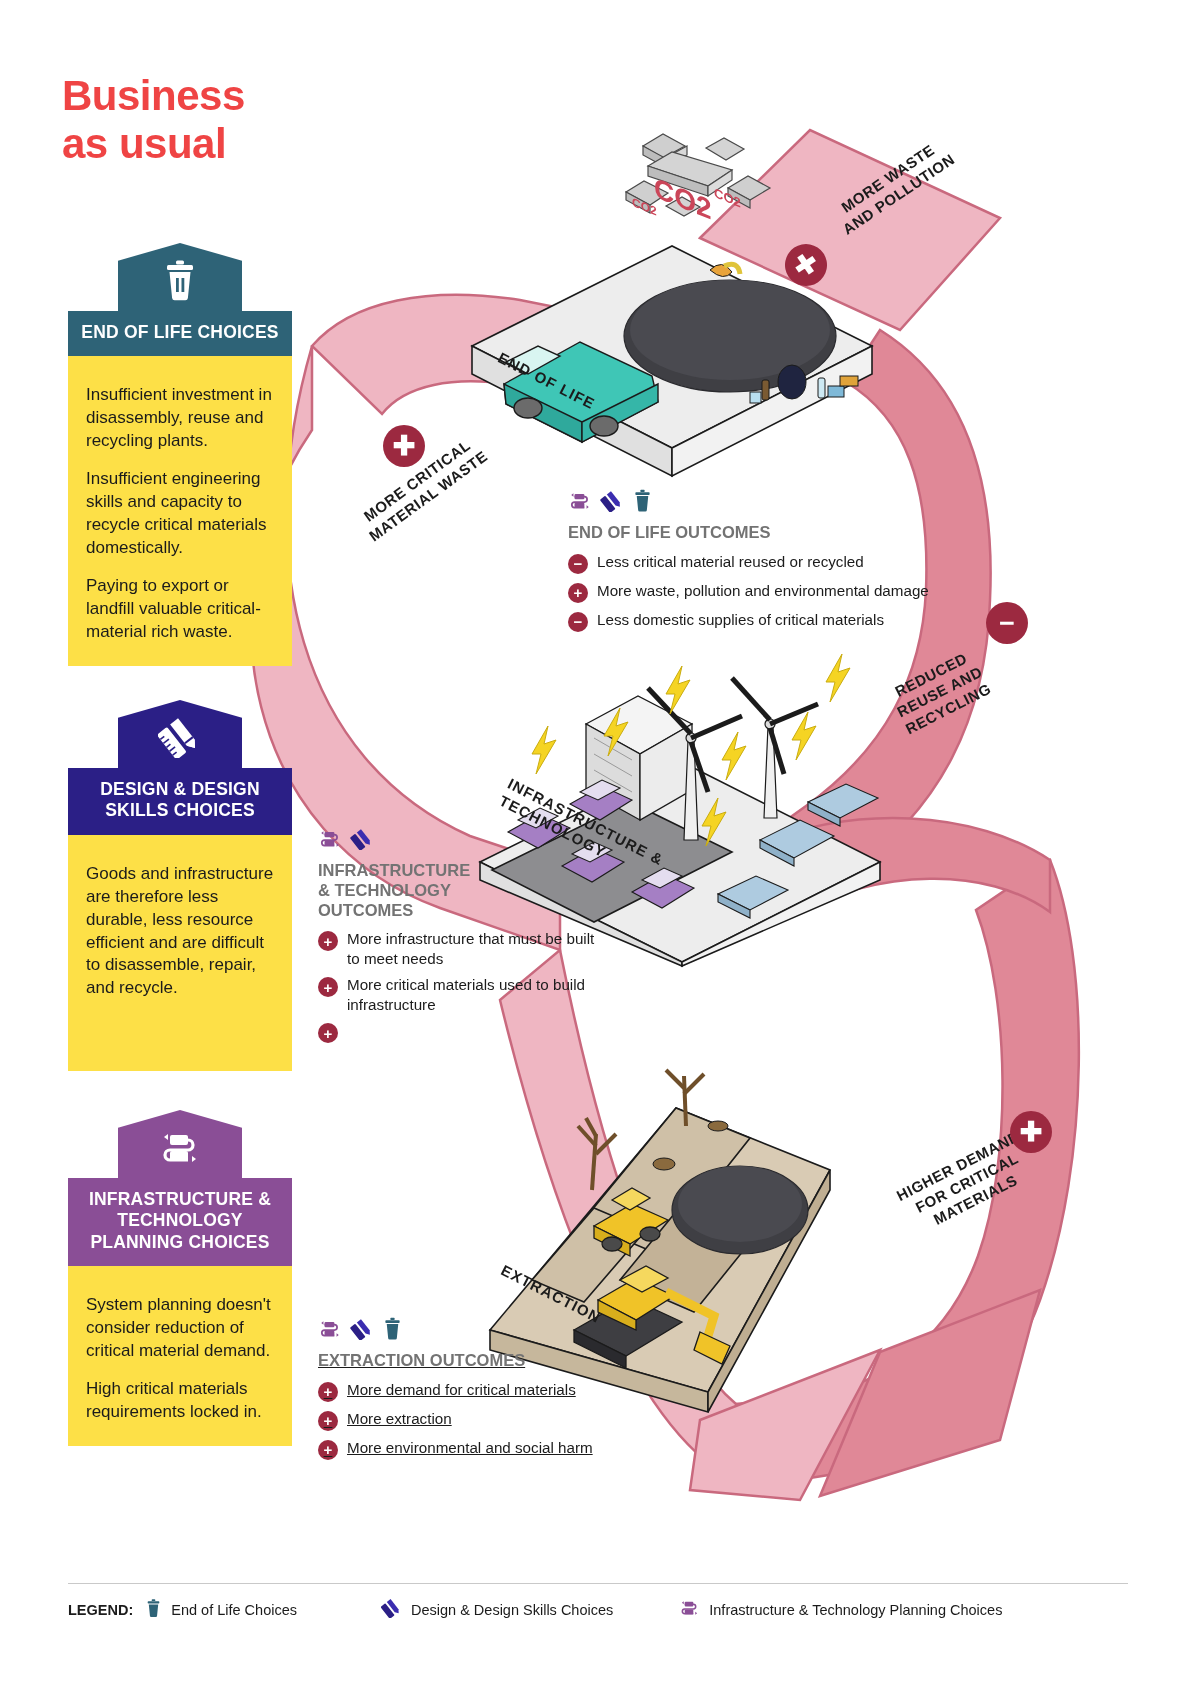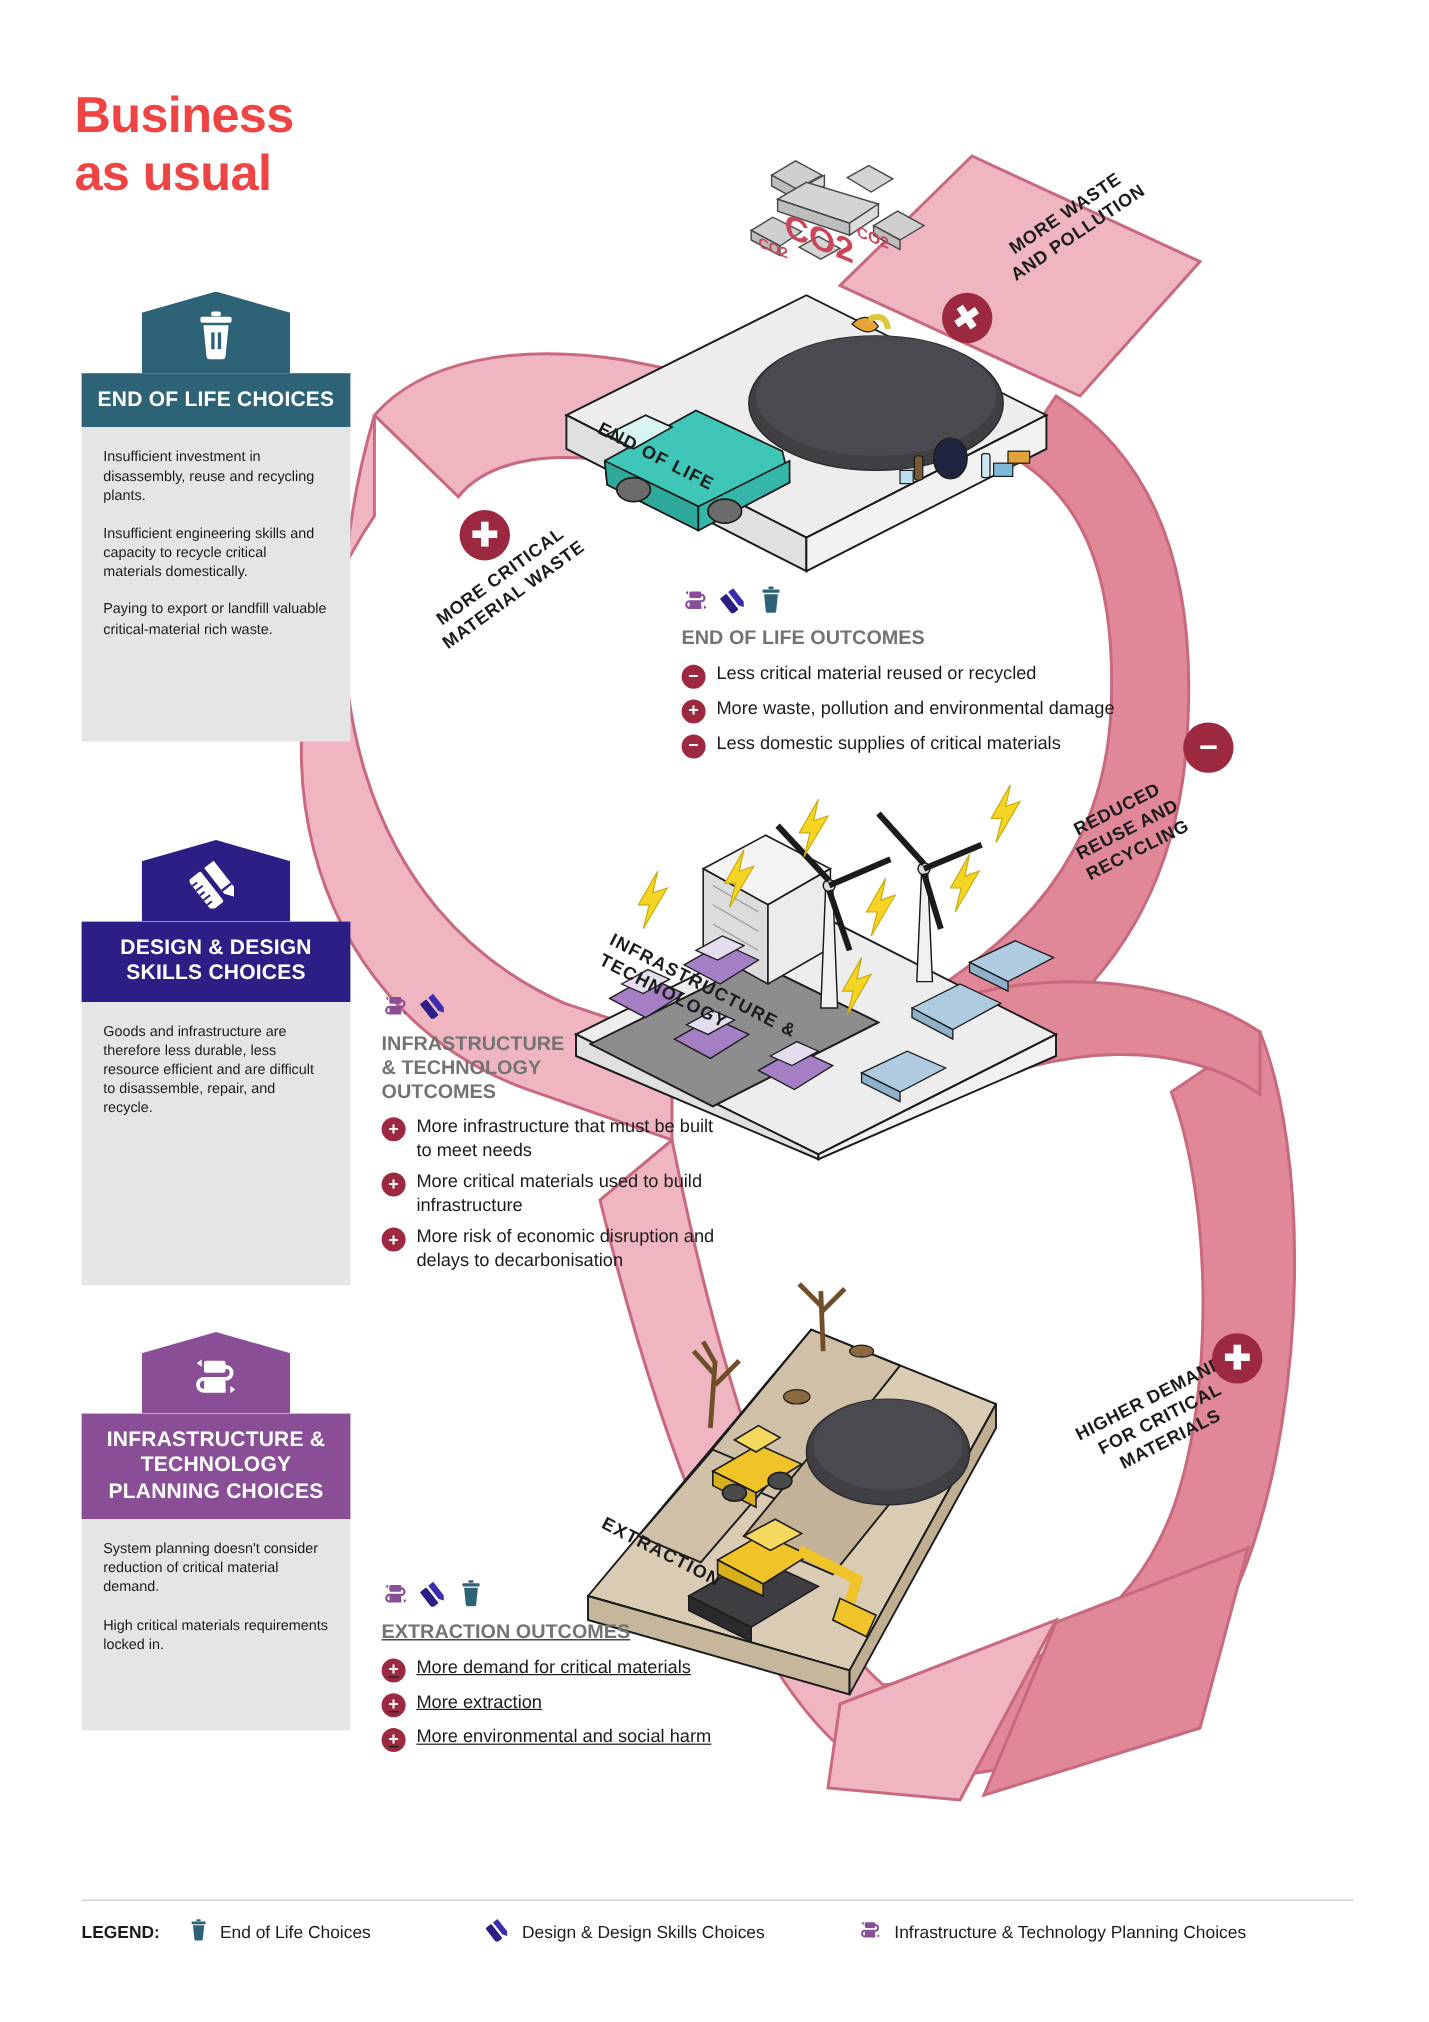--- a/index.html
+++ b/index.html
@@ -30,22 +30,22 @@
     position: absolute; inset: 0;
     clip-path: polygon(0% 26%, 50% 0%, 100% 26%, 100% 100%, 0% 100%);
   }
   .peak-icon { position: relative; z-index: 2; margin-bottom: 6px; }
   .card-head {
     text-align: center; color: #fff; font-weight: bold;
     font-size: 17.5px; line-height: 1.22; padding: 11px 8px 13px;
     letter-spacing: 0.2px;
   }
   .card-body {
-    background: #e5e5e5; padding: 16px 18px 22px 18px;
-    font-size: 12px; line-height: 1.35; color: #1b1b1b;
+    background: #fde047; padding: 28px 18px 22px 18px;
+    font-size: 17px; line-height: 1.35; color: #1b1b1b;
   }
   .card-body p { margin-bottom: 15px; }
   .card-body p:last-child { margin-bottom: 0; }
 
   #card-eol { top: 243px; }
   #card-eol .peak-shape, #card-eol .card-head { background: #2e6377; }
   #card-eol .card-body { min-height: 262px; }
 
   #card-design { top: 700px; }
   #card-design .peak-shape, #card-design .card-head { background: #2b1f86; }
@@ -112,21 +112,21 @@
     letter-spacing: 1.2px; color: #1b1b1b; white-space: pre-line;
     line-height: 1.25; text-align: left;
   }
   #scene-label-eol   { left: 493px; top: 372px; transform: rotate(27deg); }
   #scene-label-infra { left: 495px; top: 812px; transform: rotate(27deg); }
   #scene-label-extr  { left: 496px; top: 1285px; transform: rotate(27deg); }
 
   
   #legend {
     position: absolute; left: 68px; top: 1583px; width: 1060px;
-    display: flex; align-items: center; gap: 12px;
+    display: flex; align-items: center; gap: 0;
     border-top: 1px solid #c9c9c9; padding-top: 14px;
   }
   #legend-title { font-weight: bold; font-size: 14.5px; margin-right: 12px; }
   .legend-item { display: flex; align-items: center; gap: 9px; }
   .legend-text { font-size: 14.5px; color: #1b1b1b; }
   #legend-item-eol { margin-right: 84px; }
   #legend-item-design { margin-right: 66px; }
 </style>
 </head>
 <body>
@@ -503,21 +503,20 @@
     <div class="outcome-item">
       <span class="bullet">+</span>
       <span class="outcome-text">More infrastructure that must be built to meet needs</span>
     </div>
     <div class="outcome-item">
       <span class="bullet">+</span>
       <span class="outcome-text">More critical materials used to build infrastructure</span>
     </div>
     <div class="outcome-item">
       <span class="bullet">+</span>
-      <span class="outcome-text">More risk of economic disruption and delays to decarbonisation</span>
     </div>
   </div>
 
   <div class="outcomes" id="outcomes-extr">
     <div class="outcome-icons">
       <span>
         <svg width="24" height="22" viewBox="0 0 44 40">
           <rect x="12" y="7" width="18" height="10" rx="2" fill="#8a4e96"></rect>
           <rect x="12" y="23" width="18" height="10" rx="2" fill="#8a4e96"></rect>
           <path d="M12 12 h18 a5 5 0 0 1 0 10 h-18 a5 5 0 0 0 0 10 h18" fill="none" stroke="#8a4e96" stroke-width="3.2"></path>

